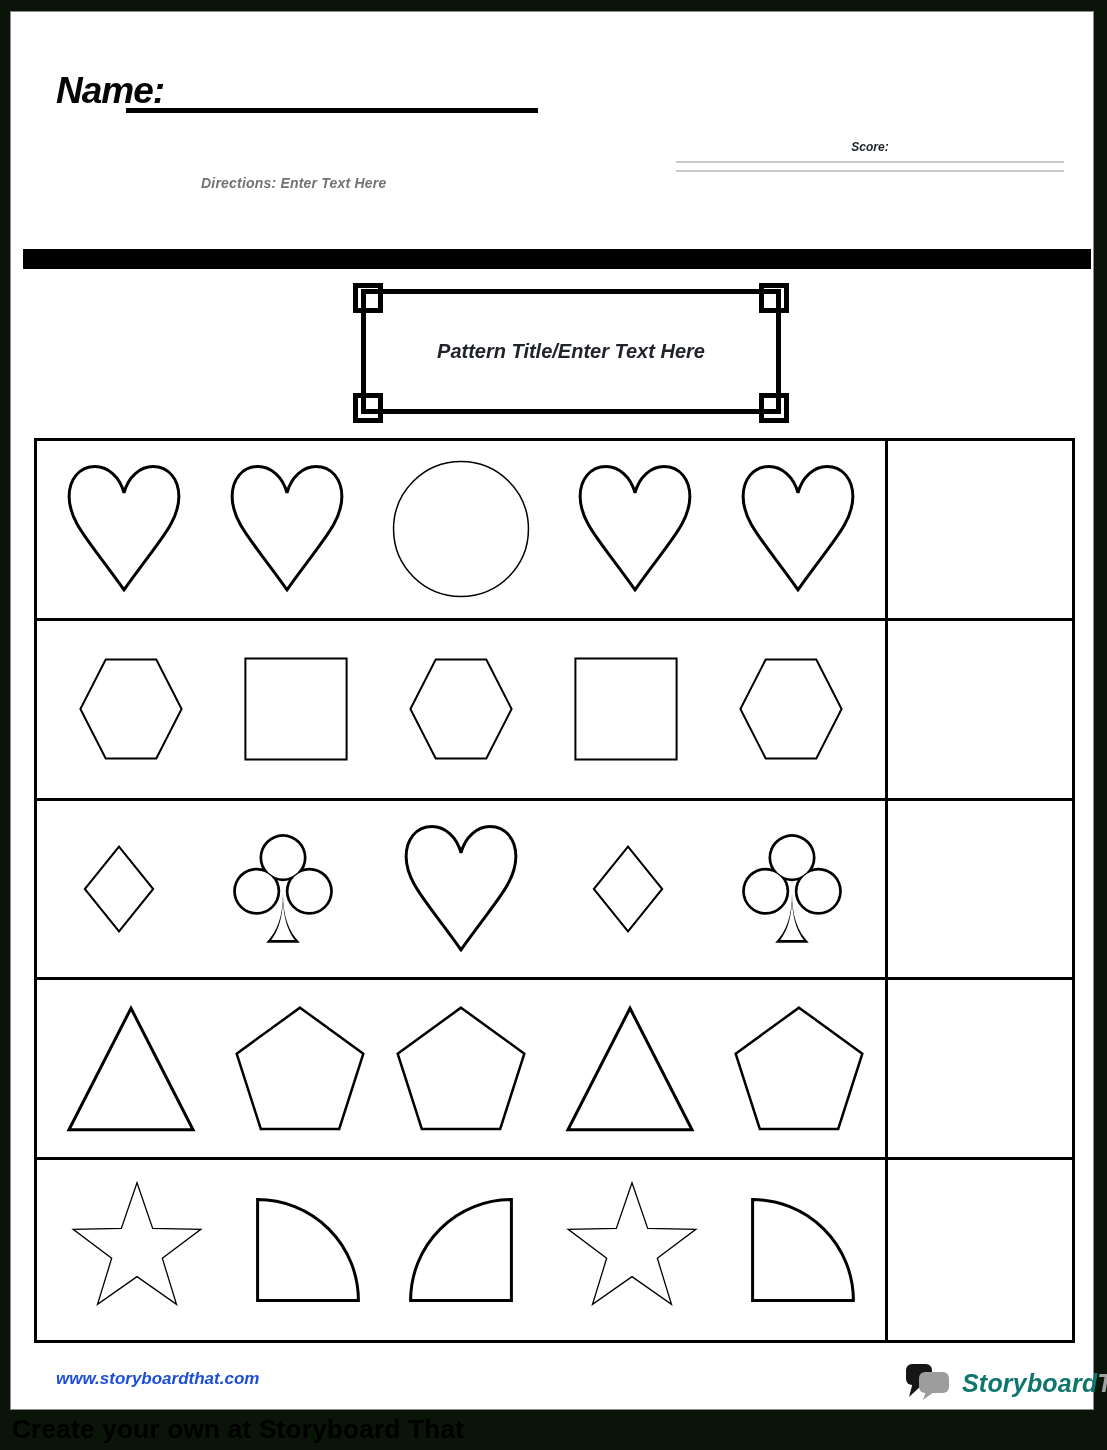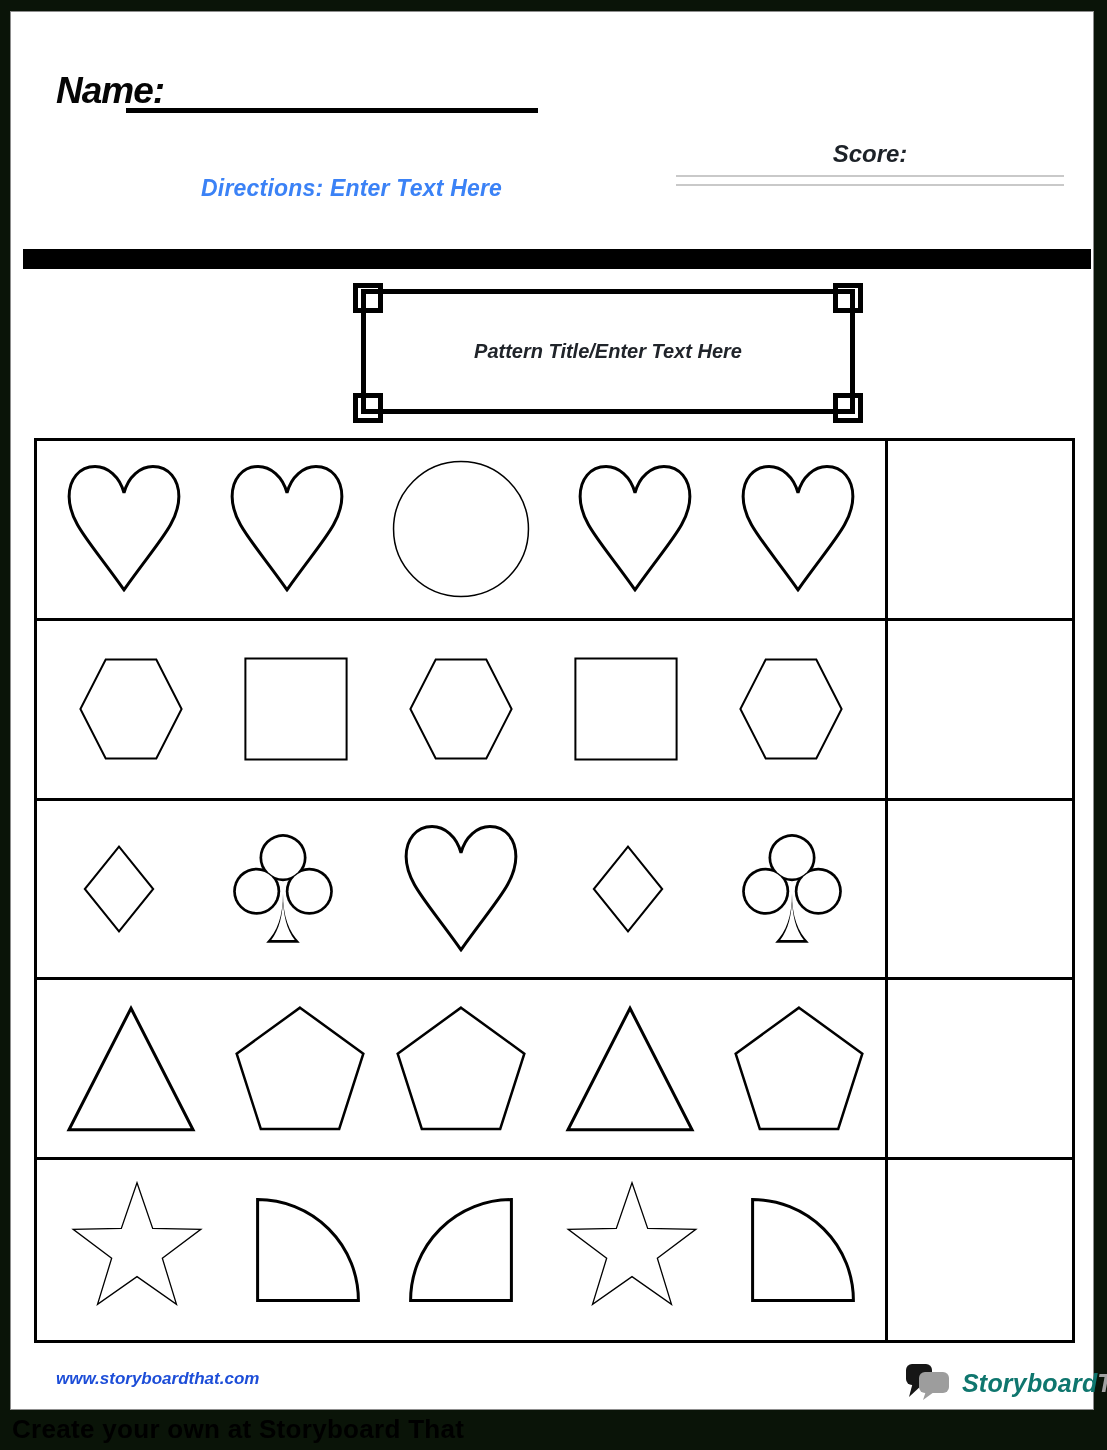--- a/index.html
+++ b/index.html
@@ -17,31 +17,31 @@
   .name-label{
     position:absolute;left:45px;top:58px;
     font-size:37px;font-weight:bold;color:#050505;letter-spacing:-1px;
   }
   .name-line{
     position:absolute;left:115px;top:60px;width:412px;height:36px;
     border-bottom:5px solid #000;
   }
   .directions-text{
     position:absolute;left:190px;top:163px;
-    font-size:23px;font-weight:bold;color:#3b82f6;letter-spacing:.2px;
+    font-size:14px;font-weight:bold;color:#737373;letter-spacing:.2px;
   }
   .score-block{position:absolute;left:665px;top:128px;width:388px;}
-  .sd-label{width:100%;text-align:center;font-size:24px;font-weight:bold;color:#1d2228;}
+  .sd-label{width:100%;text-align:center;font-size:12px;font-weight:bold;color:#1d2228;}
   .sd-line{width:100%;height:0;border-bottom:2px solid #c9c9c9;margin-top:7px;margin-bottom:7px;}
   .header-bar{
     position:absolute;left:12px;top:237px;width:1068px;height:20px;background:#000;
   }
   
   .title-box{
-    position:absolute;left:350px;top:277px;width:494px;height:125px;
+    position:absolute;left:350px;top:277px;width:420px;height:125px;
     border:5px solid #000;box-sizing:border-box;
     display:flex;align-items:center;justify-content:center;
   }
   .title-text{font-size:20px;font-weight:bold;color:#20242a;}
   .corner{position:absolute;width:30px;height:30px;border:5px solid #000;box-sizing:border-box;background:transparent;}
   .corner.tl{left:-13px;top:-11px;}
   .corner.tr{right:-13px;top:-11px;}
   .corner.bl{left:-13px;bottom:-14px;}
   .corner.br{right:-13px;bottom:-14px;}
   

